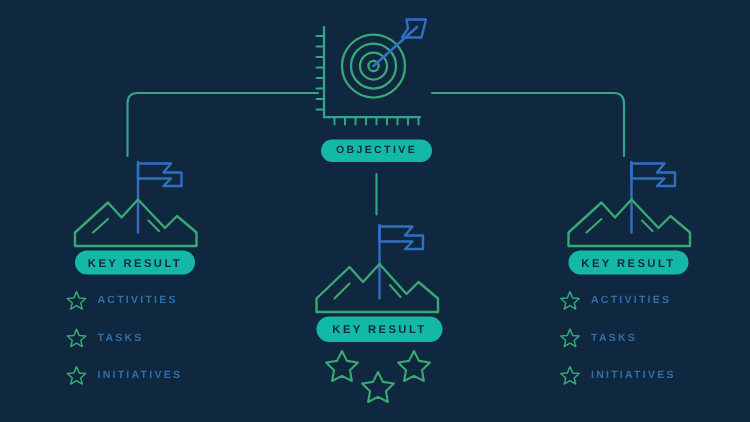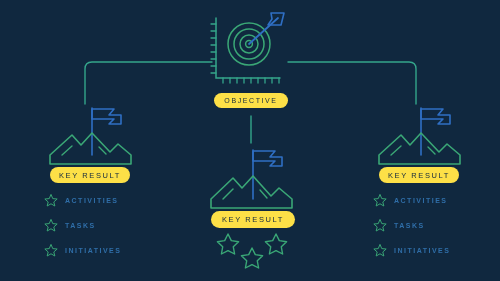--- a/index.html
+++ b/index.html
@@ -20,24 +20,24 @@
     top: 0;
     left: 0;
     width: 500px;
     height: 281px;
   }
   .pill {
     position: absolute;
     display: flex;
     align-items: center;
     justify-content: center;
-    background: #fde047;
+    background: #14b8a6;
     border-radius: 999px;
     color: #13293f;
-    font-weight: normal;
+    font-weight: bold;
     letter-spacing: 1.6px;
     box-sizing: border-box;
     white-space: nowrap;
   }
   .pill.objective {
     left: 214px;
     top: 93px;
     width: 74px;
     height: 15px;
     font-size: 7px;

